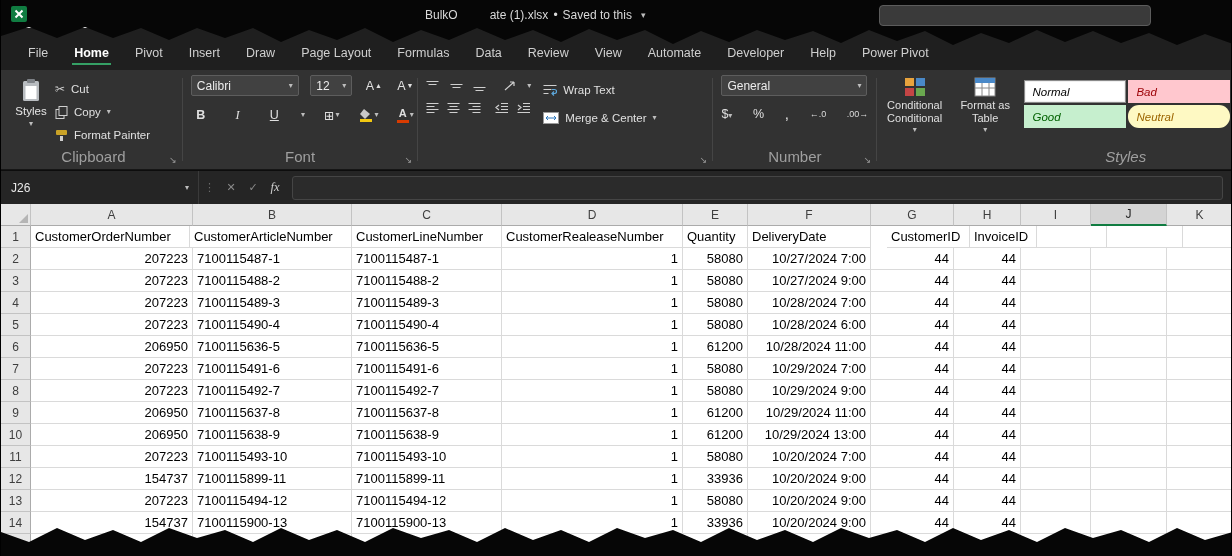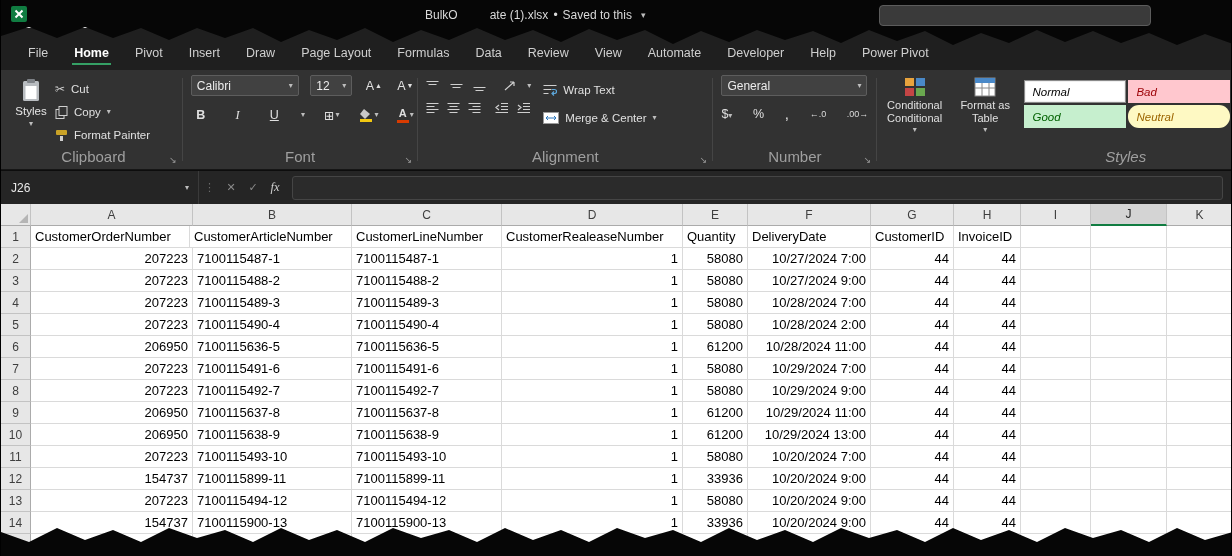--- a/index.html
+++ b/index.html
@@ -273,21 +273,20 @@
       </div>
       <div class="label-btn">
         <svg width="16" height="12">
           <rect x="0.5" y="0.5" width="15" height="11" fill="#ffffff" stroke="#9a9a9a"></rect>
           <path d="M3 6h10M5 4 3 6l2 2M11 4l2 2-2 2" stroke="#2b77bd" fill="none"></path>
         </svg>
         <span>Merge &amp; Center</span>
         <span class="chev">▾</span>
       </div>
     </div>
-    <div class="glabel">Alignment</div>
     <span class="launcher">↘</span>
   </div>
   <div class="rsep"></div>
 
   <div class="rgroup g-number">
     <div class="rrow">
       <div class="combo combo-general">
         <span>General</span>
         <span class="chev">▾</span>
       </div>
@@ -365,21 +364,21 @@
       <div class="col-h" style="width: 66px;">K</div>
     </div>
     <div class="grid-row">
       <div class="row-h" style="width: 30px;">1</div>
       <div class="cell al" style="width: 159px;">CustomerOrderNumber</div>
       <div class="cell al" style="width: 162px;">CustomerArticleNumber</div>
       <div class="cell al" style="width: 150px;">CustomerLineNumber</div>
       <div class="cell al" style="width: 181px;">CustomerRealeaseNumber</div>
       <div class="cell al" style="width: 65px;">Quantity</div>
       <div class="cell al" style="width: 123px;">DeliveryDate</div>
-      <div class="cell al" style="width: 83px;">CustomerID</div>
+      <div class="cell al" style="width: 83px; margin-left: 16px;">CustomerID</div>
       <div class="cell al" style="width: 67px;">InvoiceID</div>
       <div class="cell al" style="width: 70px;"></div>
       <div class="cell al" style="width: 76px;"></div>
       <div class="cell al" style="width: 66px;"></div>
     </div>
     <div class="grid-row">
       <div class="row-h" style="width: 30px;">2</div>
       <div class="cell ar" style="width: 162px;">207223</div>
       <div class="cell al" style="width: 159px;">7100115487-1</div>
       <div class="cell al" style="width: 150px;">7100115487-1</div>
@@ -420,21 +419,21 @@
       <div class="cell al" style="width: 76px;"></div>
       <div class="cell al" style="width: 66px;"></div>
     </div>
     <div class="grid-row">
       <div class="row-h" style="width: 30px;">5</div>
       <div class="cell ar" style="width: 162px;">207223</div>
       <div class="cell al" style="width: 159px;">7100115490-4</div>
       <div class="cell al" style="width: 150px;">7100115490-4</div>
       <div class="cell ar" style="width: 181px;">1</div>
       <div class="cell ar" style="width: 65px;">58080</div>
-      <div class="cell ar" style="width: 123px;">10/28/2024 2:00</div>
+      <div class="cell ar" style="width: 123px;">10/28/2024 6:00</div>
       <div class="cell ar" style="width: 83px;">44</div>
       <div class="cell ar" style="width: 67px;">44</div>
       <div class="cell al" style="width: 70px;"></div>
       <div class="cell al" style="width: 76px;"></div>
       <div class="cell al" style="width: 66px;"></div>
     </div>
     <div class="grid-row">
       <div class="row-h" style="width: 30px;">6</div>
       <div class="cell ar" style="width: 162px;">206950</div>
       <div class="cell al" style="width: 159px;">7100115636-5</div>

